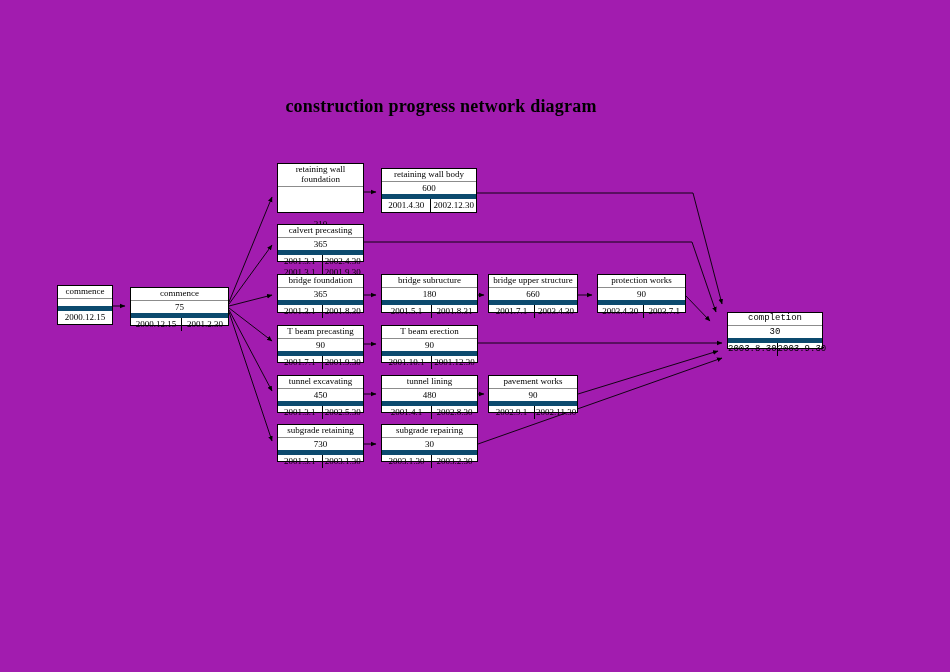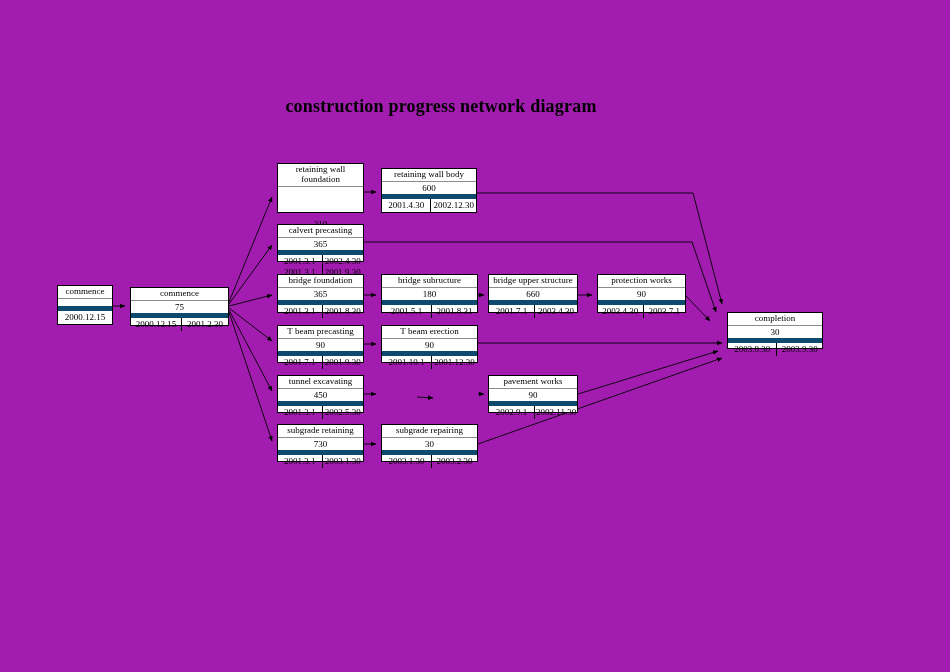--- a/index.html
+++ b/index.html
@@ -169,20 +169,28 @@
 
   <div class="node" style="left:277px;top:375px;width:87px;height:38px;">
     <div class="nt">tunnel excavating</div>
     <div class="nd">450</div>
     <div class="nr">
       <span class="l">2001.3.1</span>
       <span>2002.5.30</span>
     </div>
   </div>
 
+  <div class="node" style="left:381px;top:375px;width:97px;height:38px;">
+    <div class="nt">tunnel lining</div>
+    <div class="nd">480</div>
+    <div class="nr">
+      <span class="l">2001.4.1</span>
+      <span>2002.8.30</span>
+    </div>
+  </div>
 
   <div class="node" style="left:488px;top:375px;width:90px;height:38px;">
     <div class="nt">pavement works</div>
     <div class="nd">90</div>
     <div class="nr">
       <span class="l">2002.9.1</span>
       <span>2002.11.30</span>
     </div>
   </div>
 
@@ -197,21 +205,21 @@
 
   <div class="node" style="left:381px;top:424px;width:97px;height:38px;">
     <div class="nt">subgrade repairing</div>
     <div class="nd">30</div>
     <div class="nr">
       <span class="l">2003.1.30</span>
       <span>2003.2.30</span>
     </div>
   </div>
 
-  <div class="node" style="left:727px;top:312px;width:96px;height:37px;">
+  <div class="node" style="left:727px;top:312px;width:96px;height:37px;font-family:Liberation Mono, monospace;">
     <div class="nt">completion</div>
     <div class="nd">30</div>
     <div class="nr">
       <span class="l">2003.8.30</span>
       <span>2003.9.30</span>
     </div>
   </div>
 
 </div>
 

